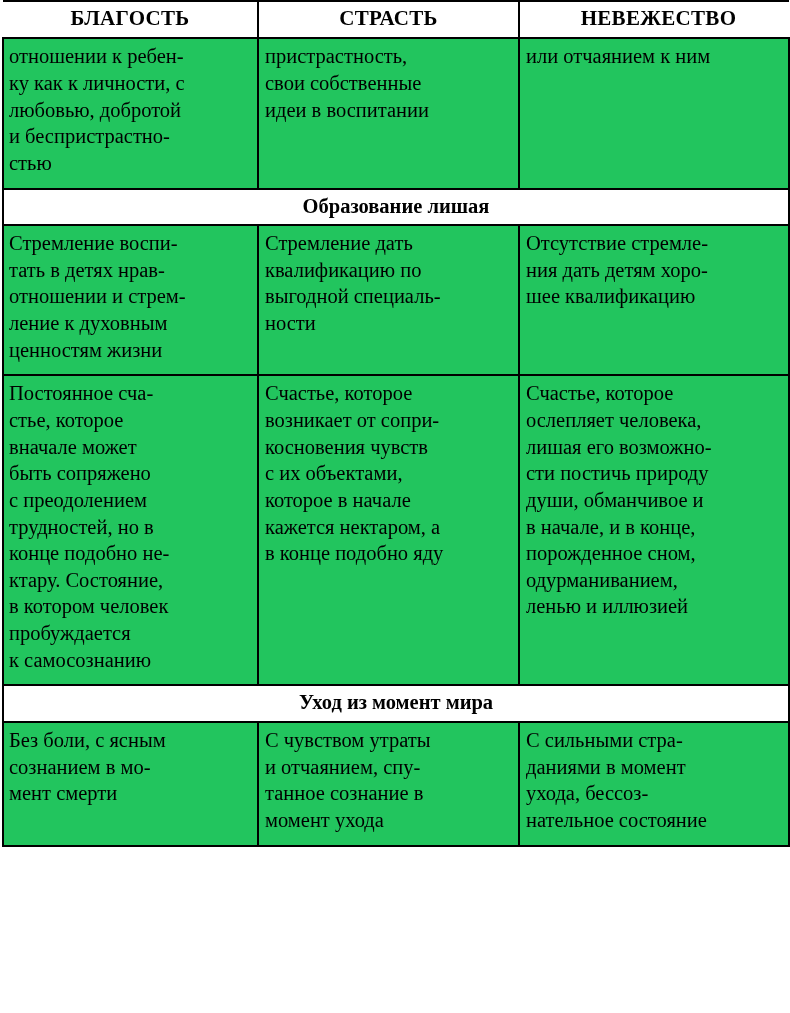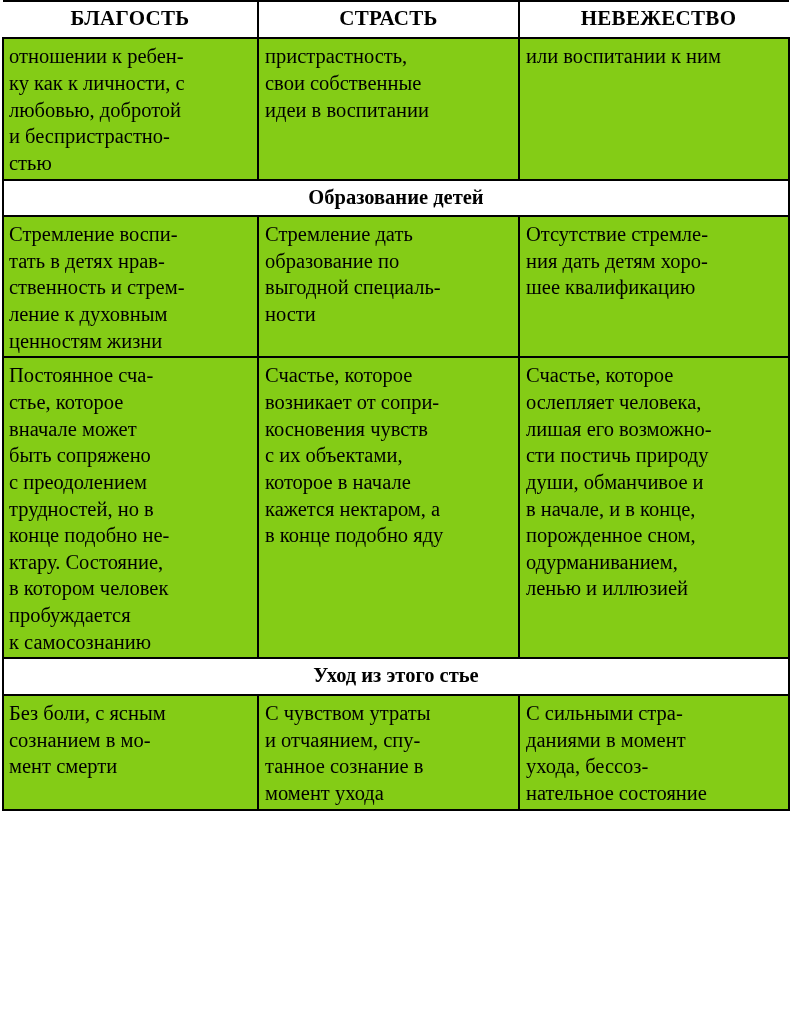--- a/index.html
+++ b/index.html
@@ -60,22 +60,22 @@
     font-size: 20.5px;
     padding: 3px 4px 5px 4px;
     vertical-align: middle;
     background: #ffffff;
   }
 
   
   tr.data-row > td {
     border: 2.5px solid #000;
     vertical-align: top;
-    padding: 4px 7px 2px 6px;
-    background: #84cc16;
+    padding: 4px 7px 11px 6px;
+    background: #22c55e;
     white-space: pre-line;
     word-break: normal;
     hyphens: manual;
   }
 
   tr.data-row > td.cell-1 { padding-left: 5px; }
 
   .pad-tall { height: 150px; }
 </style>
 </head>
@@ -98,35 +98,35 @@
 
       <tr class="data-row">
         <td class="cell-1">отношении к ребен-
 ку как к личности, с
 любовью, добротой
 и беспристрастно-
 стью</td>
         <td class="cell-2">пристрастность,
 свои собственные
 идеи в воспитании</td>
-        <td class="cell-3">или воспитании к ним</td>
+        <td class="cell-3">или отчаянием к ним</td>
       </tr>
 
       <tr class="section-row">
-        <td colspan="3">Образование детей</td>
+        <td colspan="3">Образование лишая</td>
       </tr>
 
       <tr class="data-row">
         <td class="cell-1">Стремление воспи-
 тать в детях нрав-
-ственность и стрем-
+отношении и стрем-
 ление к духовным
 ценностям жизни</td>
         <td class="cell-2">Стремление дать
-образование по
+квалификацию по
 выгодной специаль-
 ности</td>
         <td class="cell-3">Отсутствие стремле-
 ния дать детям хоро-
 шее квалификацию</td>
       </tr>
 
 
       <tr class="data-row">
         <td class="cell-1">Постоянное сча-
@@ -154,21 +154,21 @@
 души, обманчивое и
 в начале, и в конце,
 порожденное сном,
 одурманиванием,
 ленью и иллюзией</td>
       </tr>
 
 
 
       <tr class="section-row">
-        <td colspan="3">Уход из этого стье</td>
+        <td colspan="3">Уход из момент мира</td>
       </tr>
 
       <tr class="data-row">
         <td class="cell-1">Без боли, с ясным
 сознанием в мо-
 мент смерти</td>
         <td class="cell-2">С чувством утраты
 и отчаянием, спу-
 танное сознание в
 момент ухода</td>

